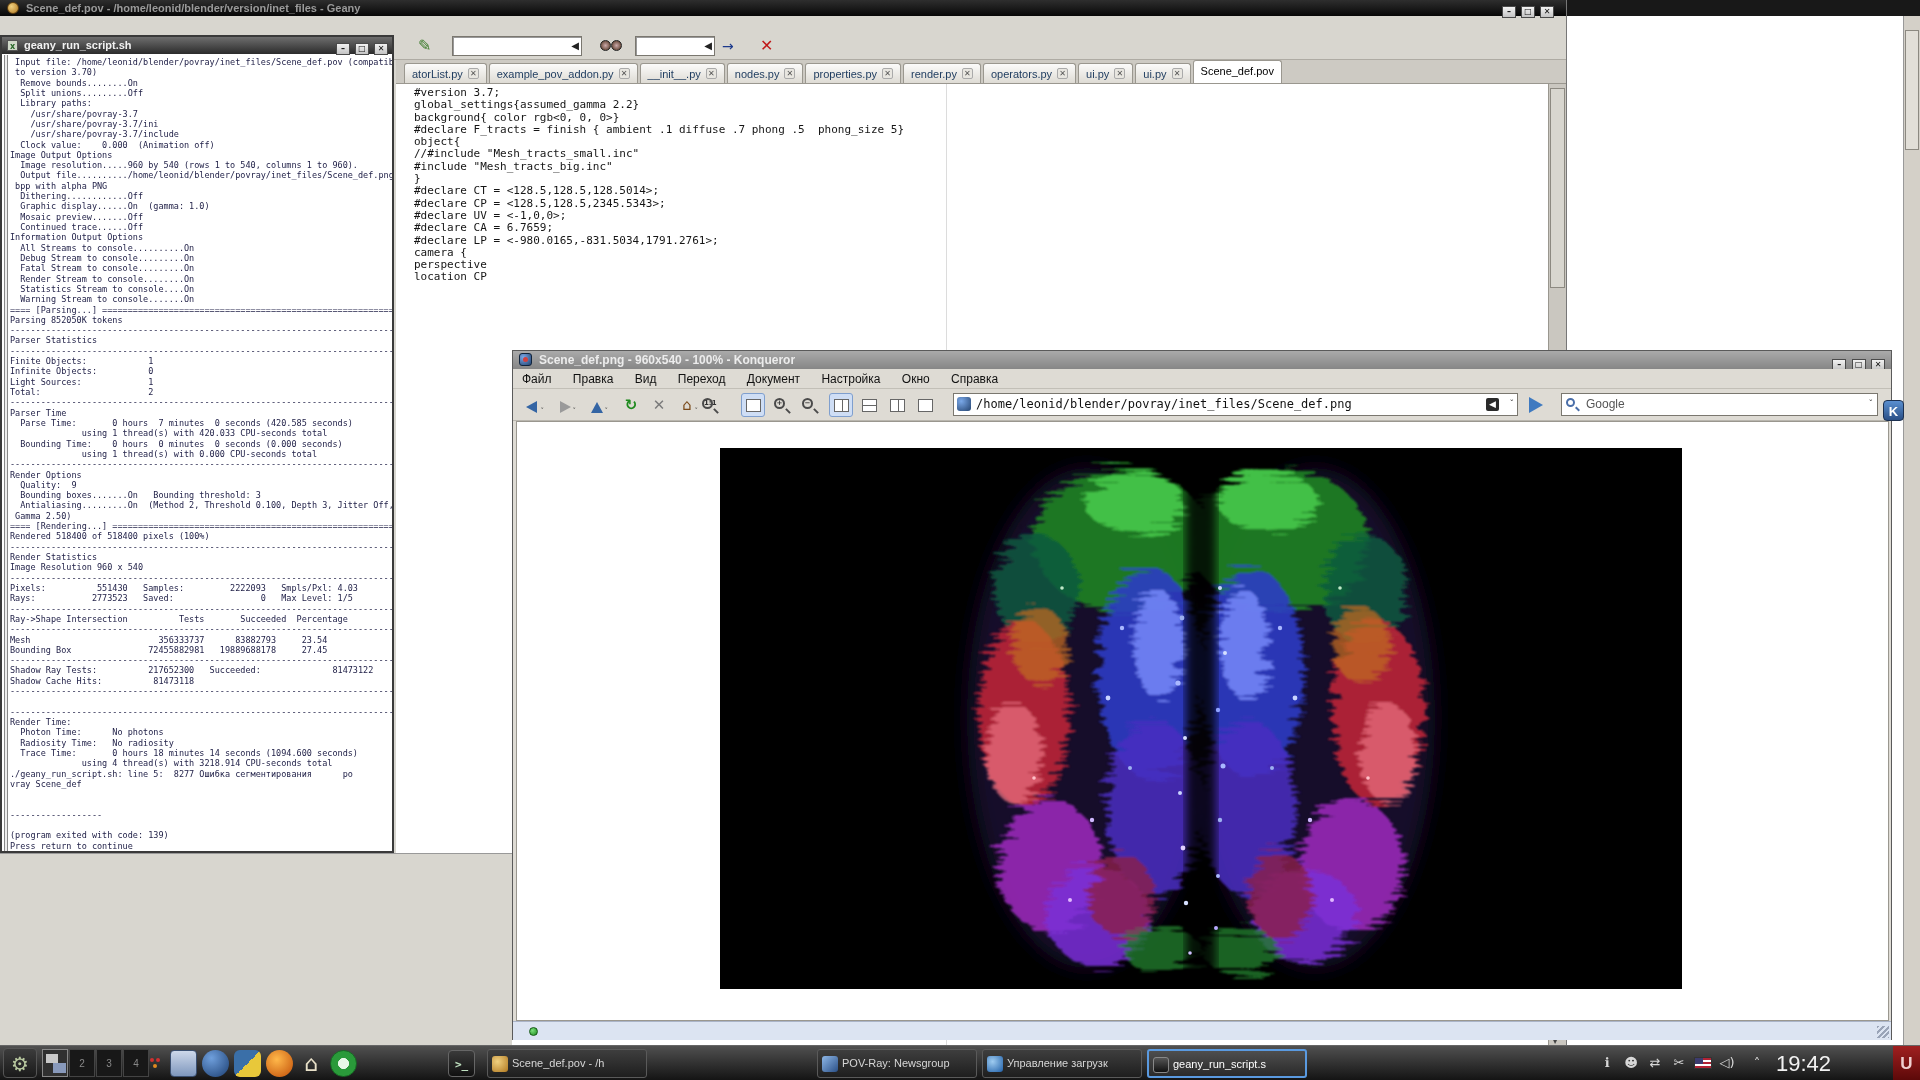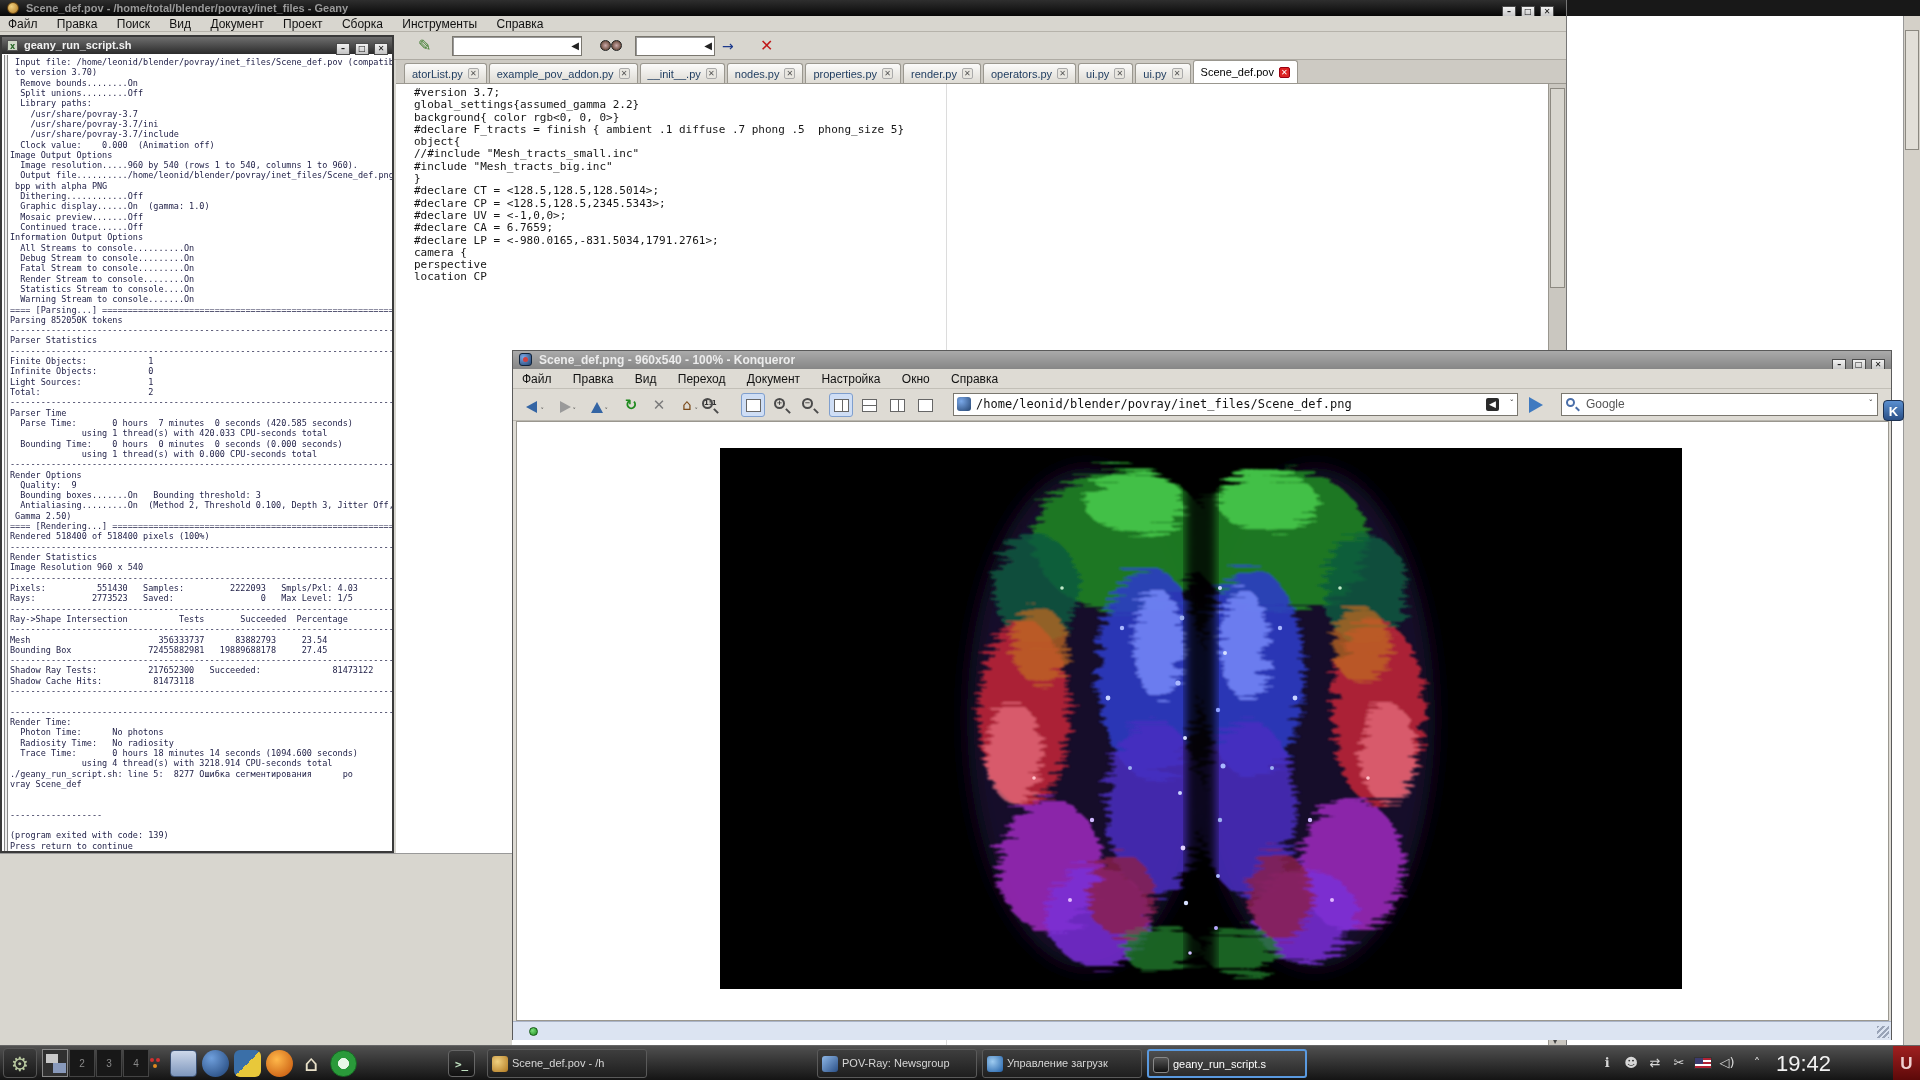--- a/index.html
+++ b/index.html
@@ -34,21 +34,21 @@
   .jumpico { position:absolute; left:722px; top:4px; font:14px/20px "DejaVu Sans",sans-serif; color:#1c3a8c; }
   .redx { position:absolute; left:760px; top:3px; font:bold 16px/22px "DejaVu Sans",sans-serif; color:#c01818; }
 
   #geany-tabs { left:396px; top:60px; width:1170px; height:24px; background:#cdcac3; border-bottom:1px solid #9a978f;
                 display:flex; align-items:flex-end; padding-left:8px; }
   .tab { display:flex; align-items:center; gap:5px; height:20px; padding:0 7px; margin-right:2px;
          background:linear-gradient(#fbfbfa,#dedbd4); border:1px solid #9a978f; border-bottom:none;
          border-radius:3px 3px 0 0; font:11px/20px "Liberation Sans",sans-serif; color:#1c3a5e; white-space:nowrap; }
   .tab .tabx { font:bold 8px/10px "DejaVu Sans",sans-serif; color:#555; border:1px solid #aaa; border-radius:2px;
                width:11px; height:11px; text-align:center; background:#e8e6e0; }
-  .tab.active { background:#fff; color:#000; height:23px; }
+  .tab.active { background:#fff; color:#000; height:23px;flex-direction:column; }
   .tab.active .tabx { color:#fff; background:#d22; border-color:#901; }
 
   #editor { left:396px; top:84px; width:1152px; height:961px; background:#fff; }
   #editor .margin-line { position:absolute; left:550px; top:0; width:1px; height:100%; background:#dcdcdc; }
   #code { position:absolute; left:18px; top:3px; font:11px/12.3px "DejaVu Sans Mono",monospace; color:#151515; white-space:pre; }
   #geany-scroll { left:1548px; top:84px; width:18px; height:961px; background:#cac7c0; border-left:1px solid #9a978f; }
   #geany-scroll .handle { position:absolute; left:1px; top:4px; width:15px; height:200px;
                           background:#d8d6cf; border:1px solid #8c8981; }
   .sb-arrow { position:absolute; left:3px; font:8px/8px "DejaVu Sans",sans-serif; color:#444; }
 
@@ -186,37 +186,26 @@
                 color:#f0d0d0; font:bold 17px/35px "Liberation Sans",sans-serif; text-align:center; }
 </style>
 </head>
 <body>
 
 <div id="screen">
 
   <div id="geany" class="abs">
     <div id="geany-title" class="abs">
       <span class="gicon"></span>
-      <span class="ttl">Scene_def.pov - /home/total/blender/povray/inet_files - Geany</span>
+      <span class="ttl">Scene_def.pov - /home/leonid/blender/version/inet_files - Geany</span>
       <span id="geany-btns">
         <span class="wb">–</span>
         <span class="wb">□</span>
         <span class="wb">✕</span>
       </span>
-    </div>
-    <div id="geany-menu" class="abs">
-      <span>Файл</span>
-      <span>Правка</span>
-      <span>Поиск</span>
-      <span>Вид</span>
-      <span>Документ</span>
-      <span>Проект</span>
-      <span>Сборка</span>
-      <span>Инструменты</span>
-      <span>Справка</span>
     </div>
     <div id="geany-toolbar" class="abs">
       <span class="quill">✎</span>
       <span class="ginput" style="left:452px;width:130px;">
         <span class="clear-arrow">◀</span>
       </span>
       <span class="binoc">
           <i></i>
           <i></i>
         </span>

